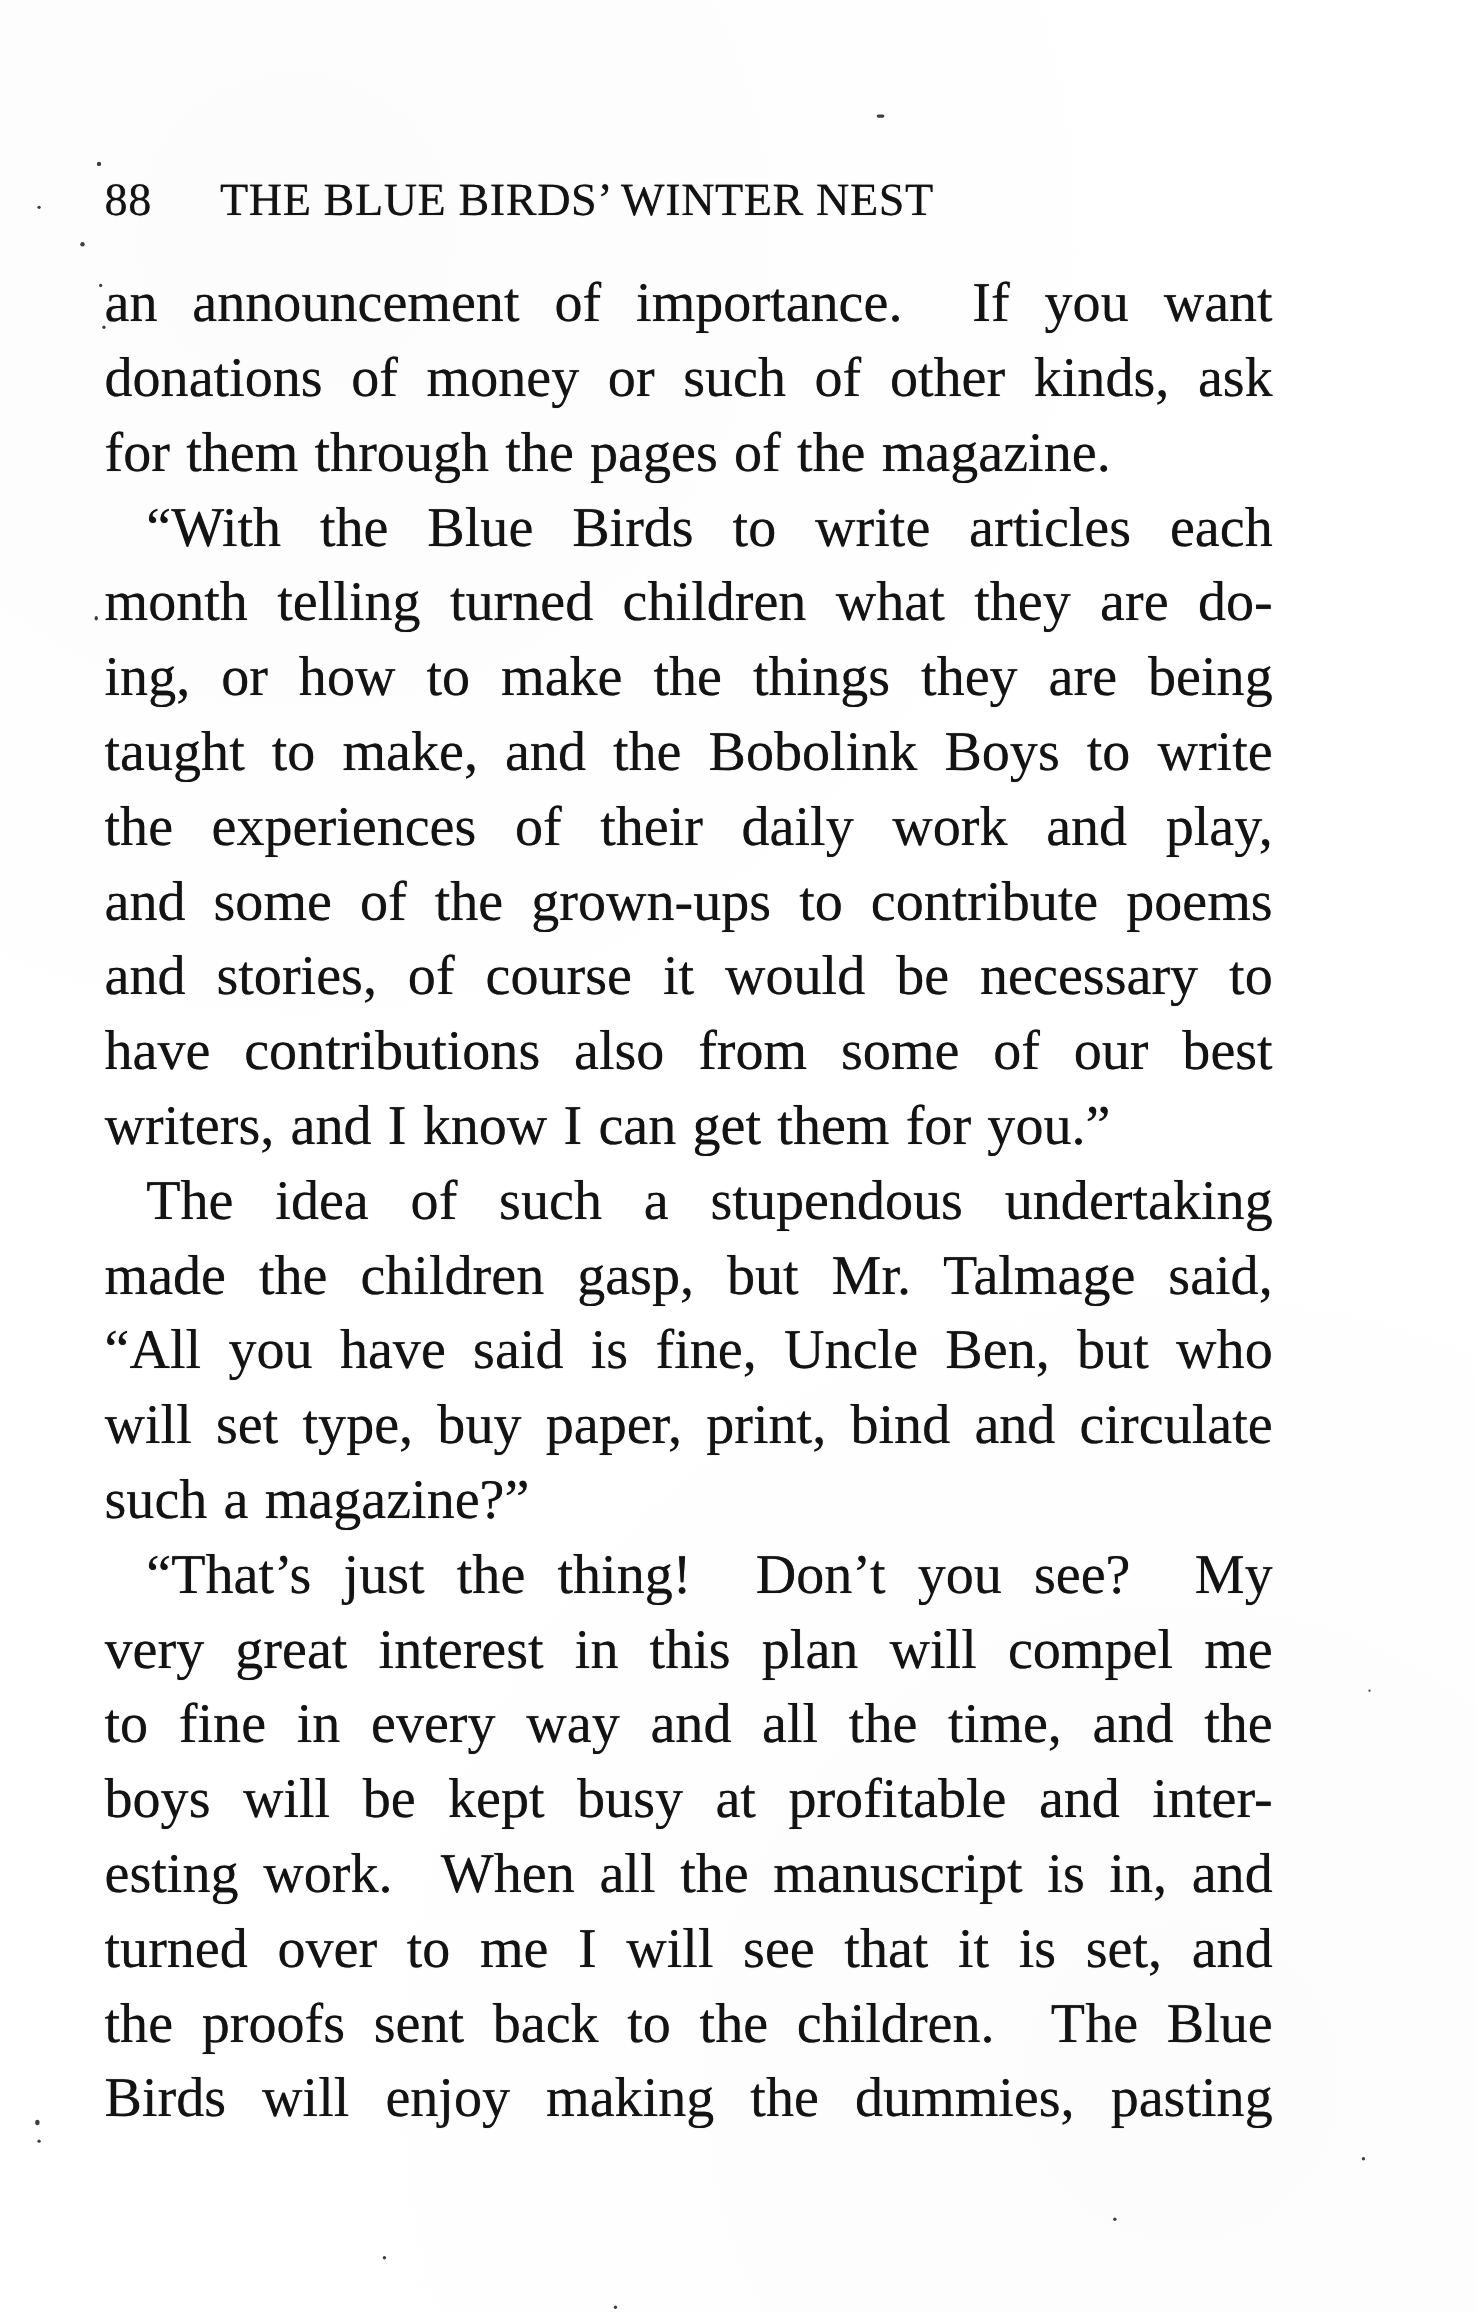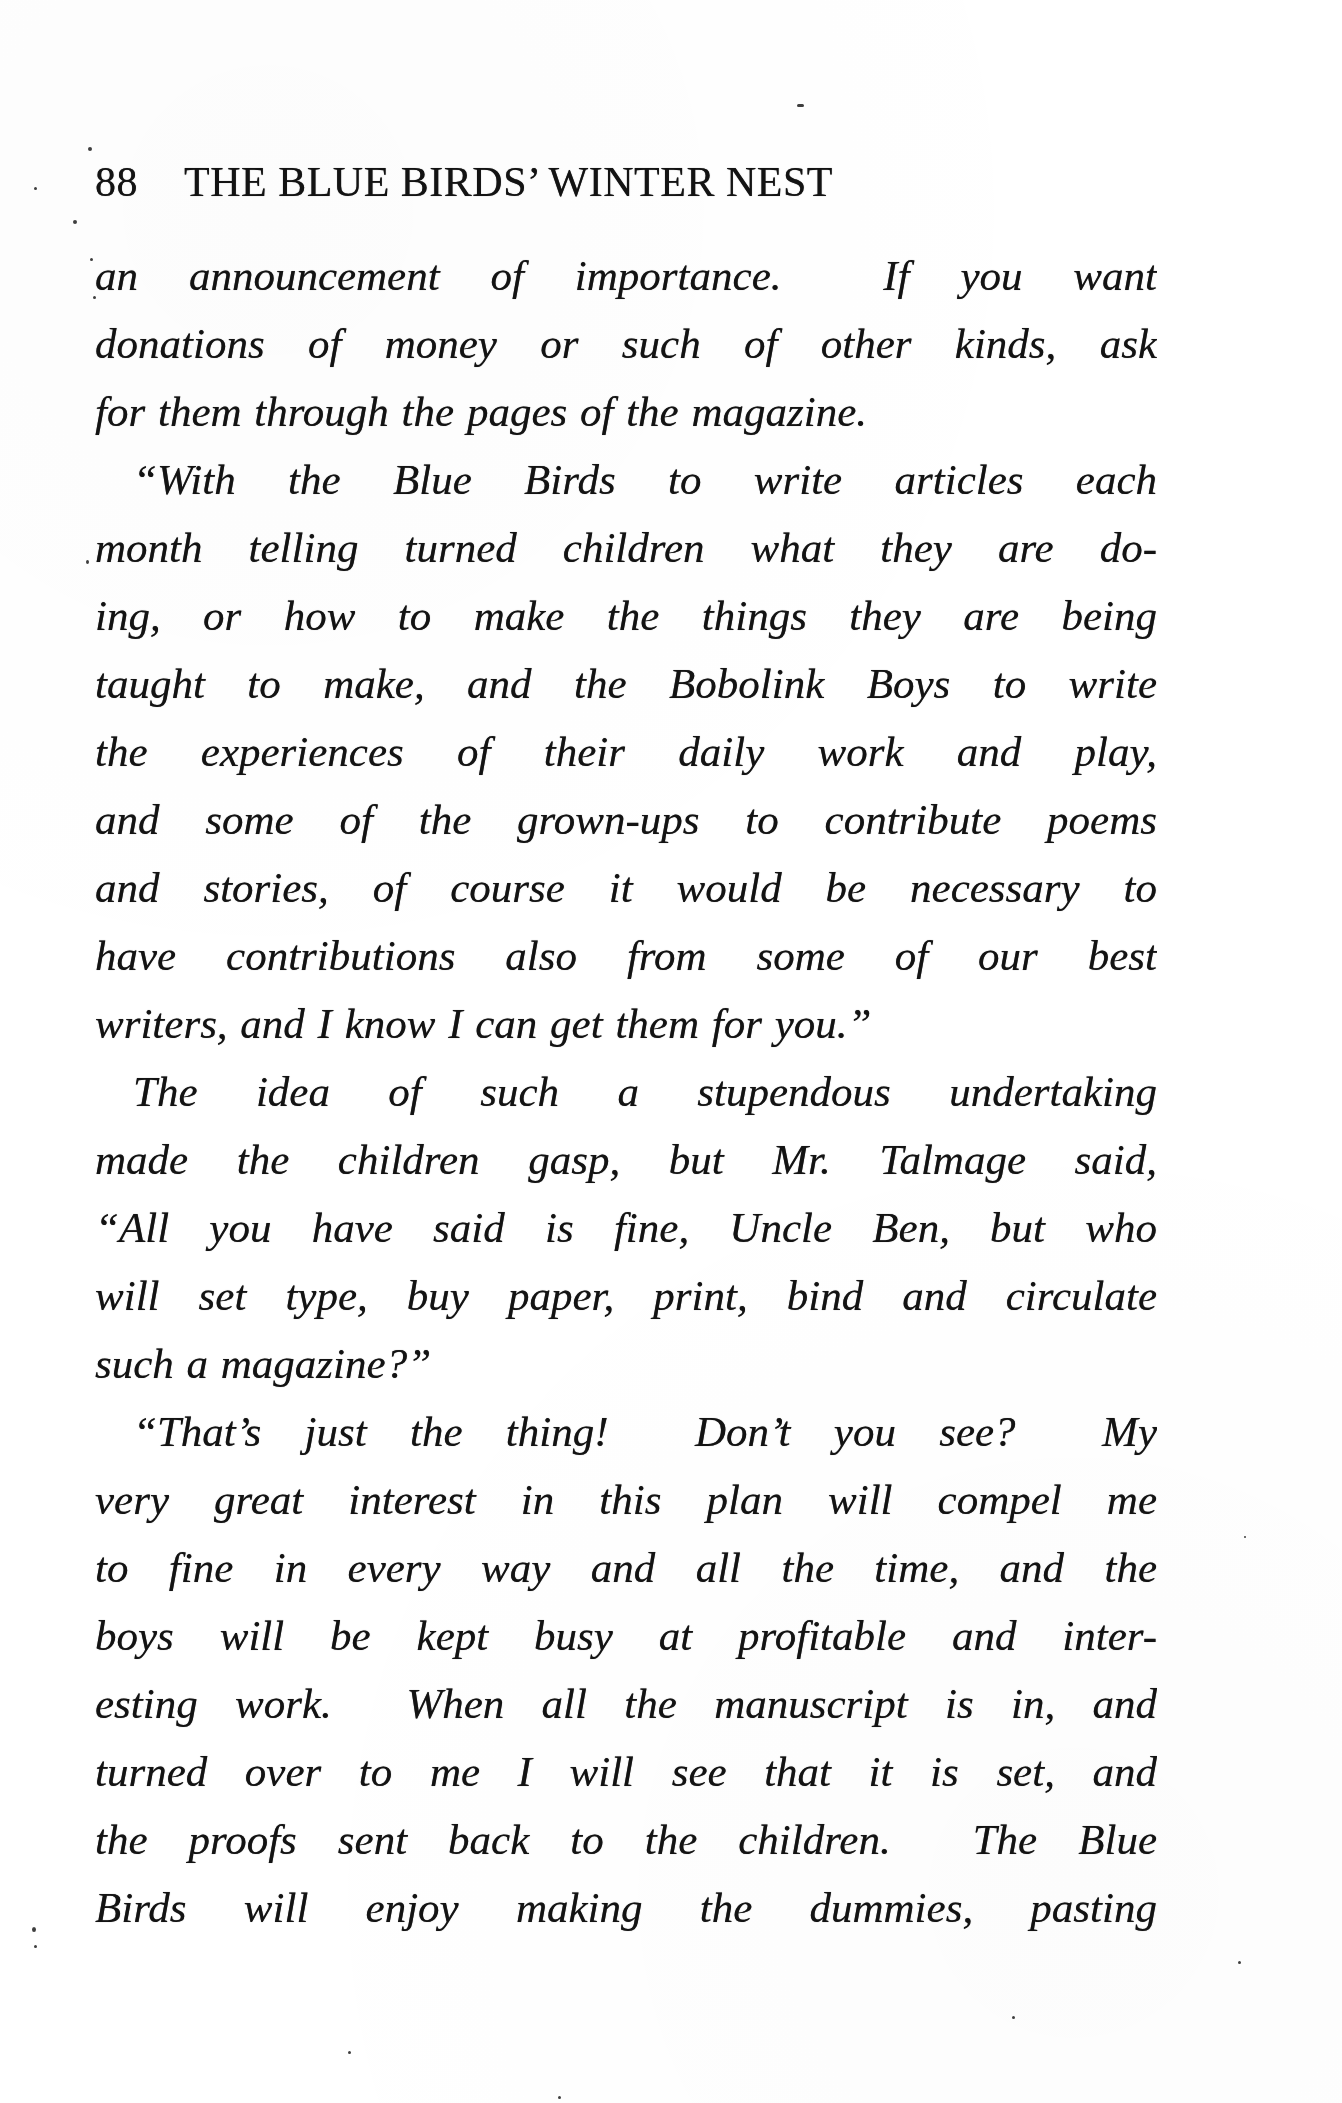--- a/index.html
+++ b/index.html
@@ -23,29 +23,28 @@
     left: 95px; top: 158px;
     width: 1062px;
     display: flex;
     align-items: baseline;
     font-size: 42px;
     letter-spacing: 0.5px;
     text-shadow: 0 0 0.7px rgba(0,0,0,0.75);
     white-space: nowrap;
   }
   .running-header .pagenum { font-size: 42px; }
-  .running-header .title { margin-left: 46px; }
+  .running-header .title { margin-left: 62px; }
   .page-body {
     position: absolute;
     left: 95px; top: 242px;
     width: 1062px;
-    font-size: 43px;
+    font-size: 51px;
     line-height: 68px;
     text-shadow: 0 0 0.7px rgba(0,0,0,0.7);
-    font-style: italic;
   }
   .line {
     height: 68px;
     overflow: hidden;
     text-align: left;
     word-spacing: 2px;
   }
   .line.just {
     text-align: justify;
     text-align-last: justify;

